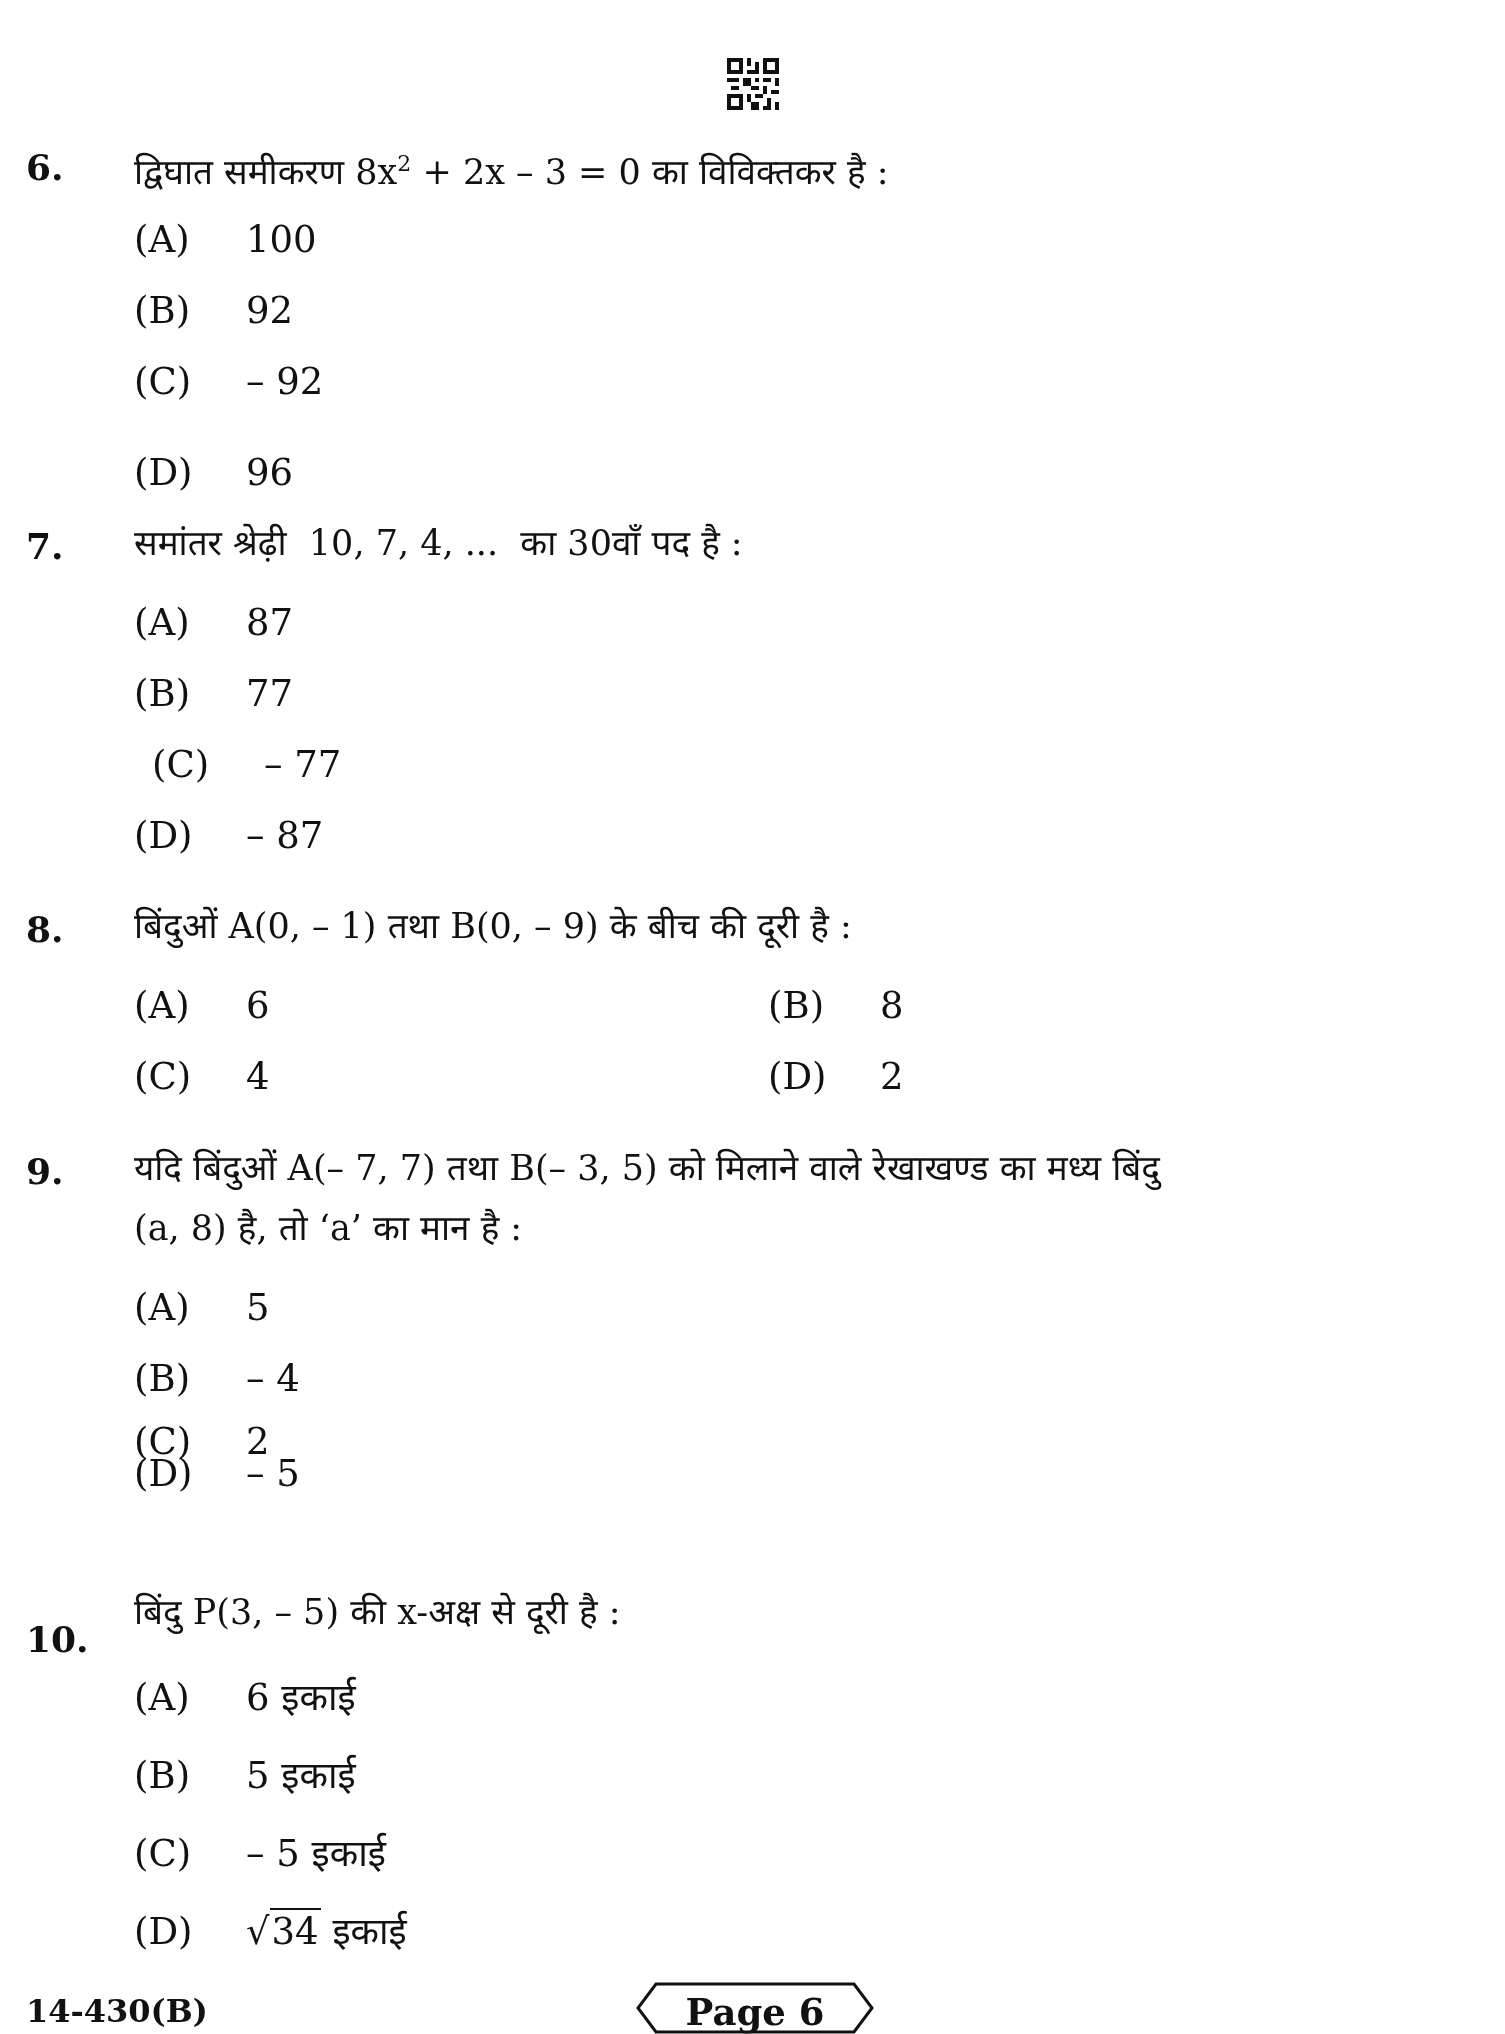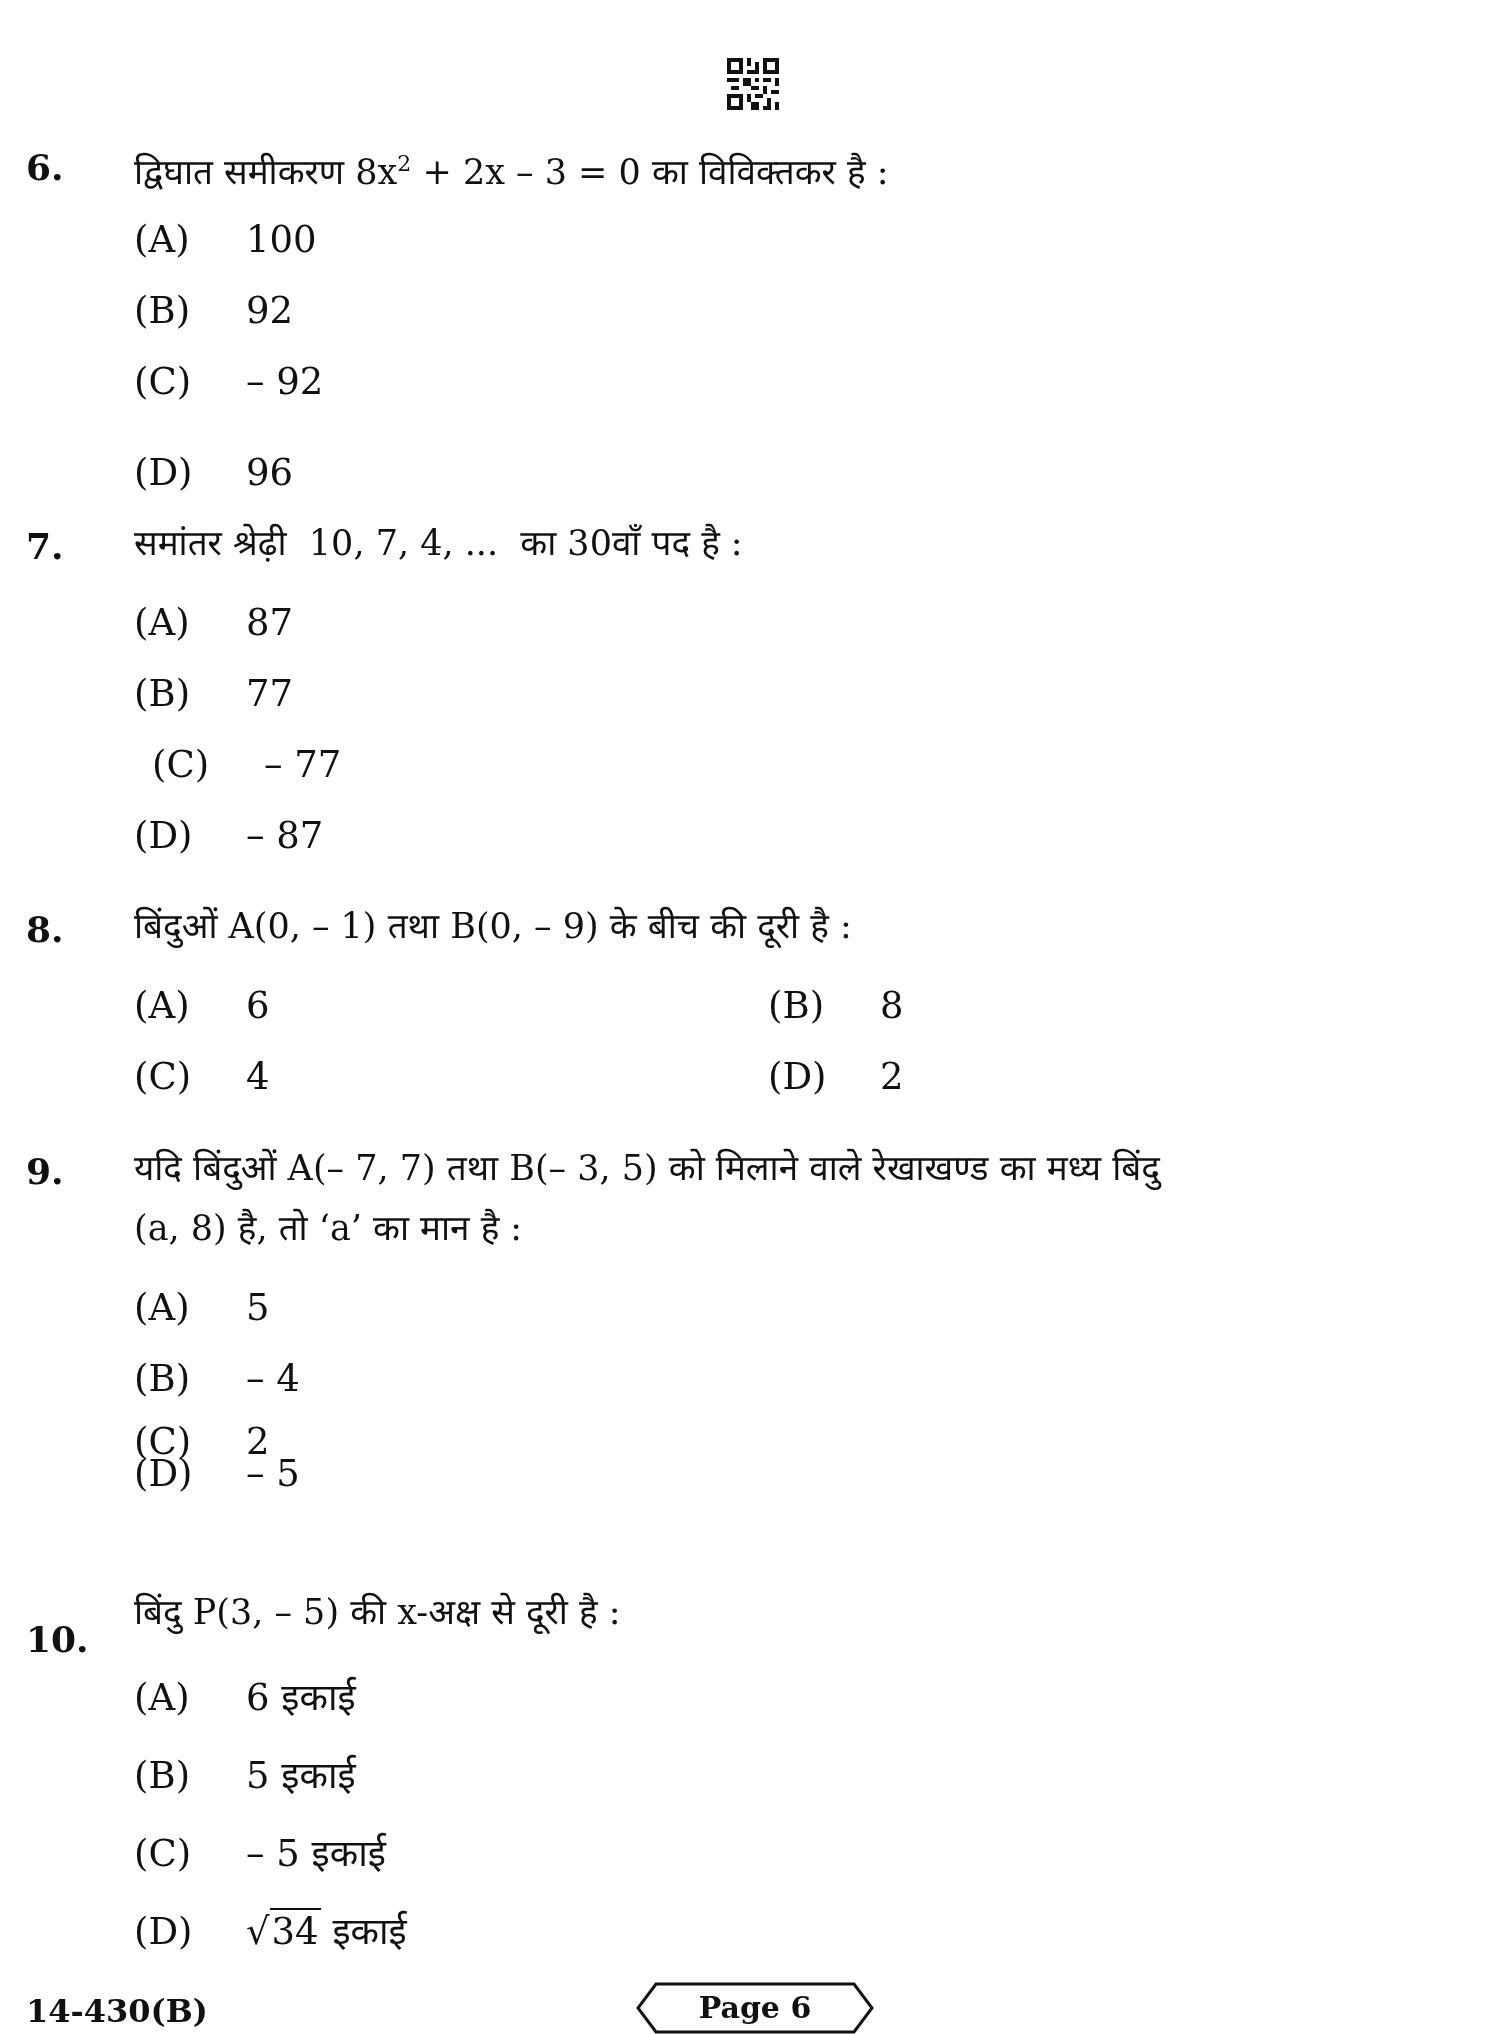--- a/index.html
+++ b/index.html
@@ -30,21 +30,21 @@
     .sqrt .rad { border-top: 2px solid #111; padding: 0 2px; }
     .footer-code {
       position: absolute; left: 26px; top: 1992px; font-size: 32px; font-weight: bold;
     }
     .page-badge {
       position: absolute; left: 636px; top: 1982px; width: 238px; height: 52px;
     }
     .page-badge svg { position: absolute; left: 0; top: 0; }
     .page-badge span {
       position: absolute; left: 0; width: 238px; top: 8px; text-align: center;
-      font-size: 30px; font-weight: bold;
+      font-size: 37px; font-weight: bold;
     }
   </style>
 </head>
 <body>
 
 <svg class="qr" viewBox="0 0 13 13">
   <rect x="0" y="0" width="13" height="13" fill="#fff"></rect>
   <rect x="0" y="0" width="4" height="4" fill="#111"></rect>
     <rect x="1" y="1" width="2" height="2" fill="#fff"></rect>
   <rect x="9" y="0" width="4" height="4" fill="#111"></rect>

